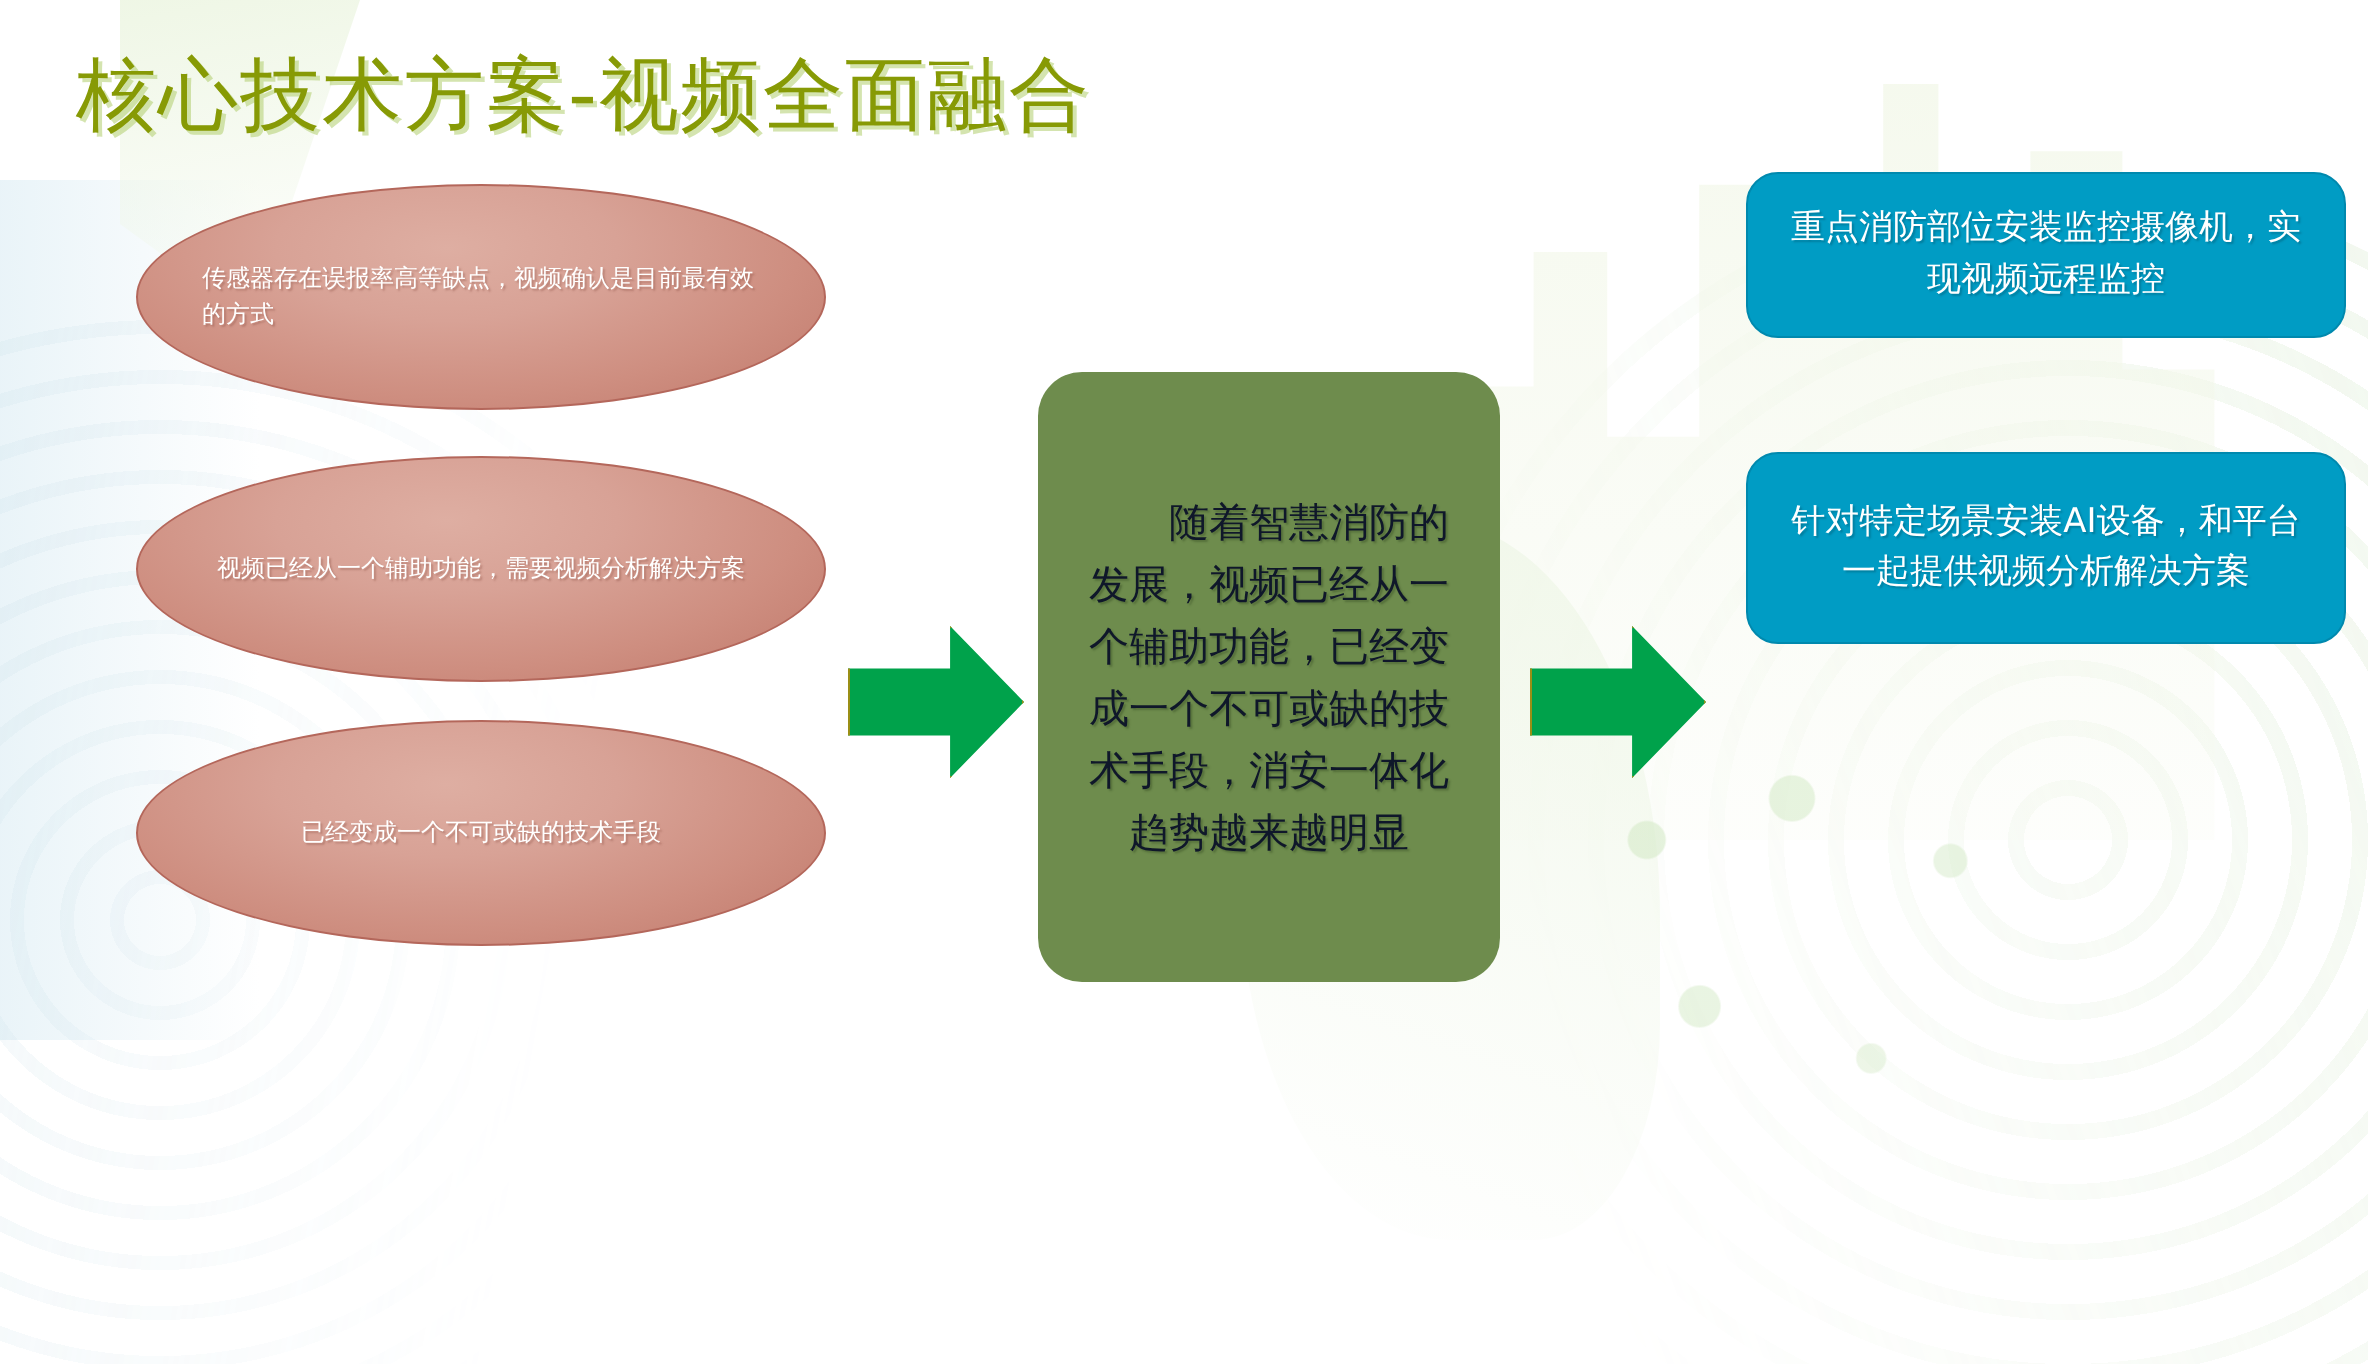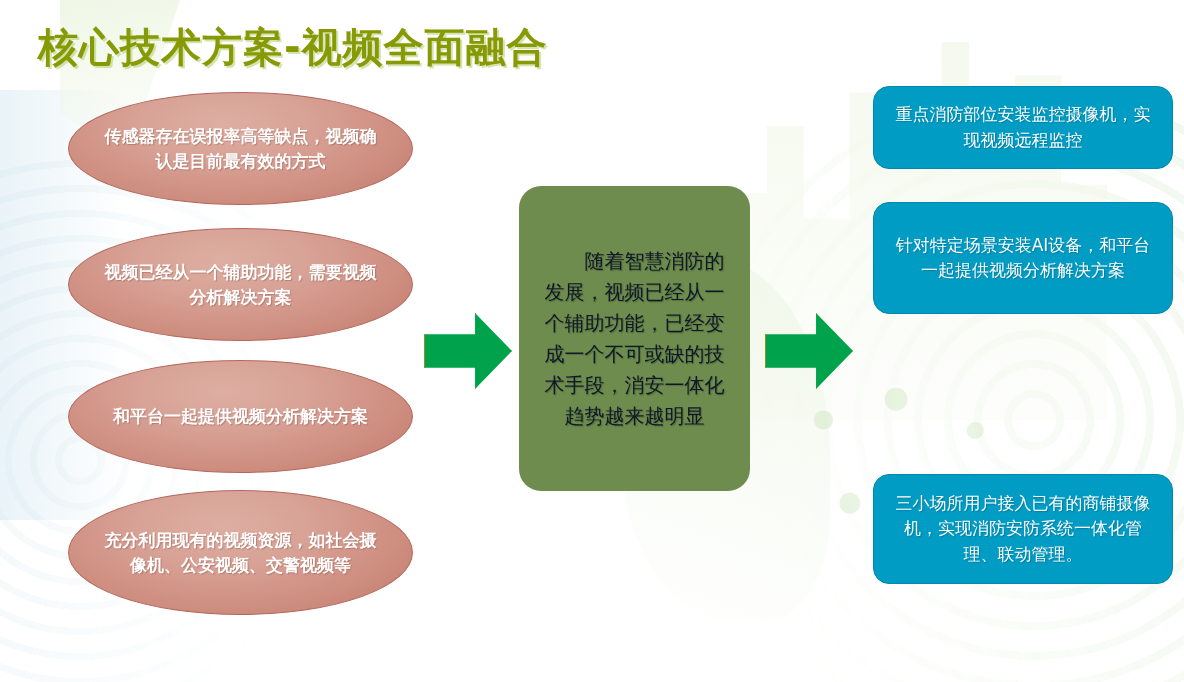--- a/index.html
+++ b/index.html
@@ -113,21 +113,21 @@
     height: 430px;
     background: linear-gradient(90deg, rgba(226,240,246,0.75), rgba(255,255,255,0));
   }
 
   
   .slide-title {
     position: absolute;
     left: 38px;
     top: 20px;
     font-size: 40px;
-    font-weight: 700;
+    font-weight: 400;
     letter-spacing: 1px;
     color: #879A05;
     text-shadow: 2px 2px 0 rgba(176,205,110,0.55);
     white-space: nowrap;
   }
 
   
   .ellipse-col {
     position: absolute;
     left: 68px;
@@ -142,24 +142,23 @@
     border-radius: 50%;
     border: 1px solid #B4675B;
     background: radial-gradient(ellipse at 45% 28%,
                  #DEAEA2 0%, #D8A296 32%, #CE8E80 66%, #C0786A 100%);
     display: flex;
     align-items: center;
     justify-content: center;
     box-sizing: border-box;
     padding: 0 32px;
     color: #ffffff;
-    font-size: 17px;
-    font-weight: 700;
+    font-size: 12px;
+    font-weight: 400;
     line-height: 1.45;
-    text-align: center;
     text-shadow: 1px 1px 1px rgba(120,60,50,0.35);
   }
   .ellipse.e1 { top: 0px;   height: 113px; }
   .ellipse.e2 { top: 136px; height: 113px; }
   .ellipse.e3 { top: 268px; height: 113px; }
   .ellipse.e4 { top: 398px; height: 125px; }
 
   
   .center-box {
     position: absolute;
@@ -218,21 +217,21 @@
     align-items: center;
     justify-content: center;
     color: #ffffff;
     font-size: 17px;
     font-weight: 400;
     line-height: 1.5;
     text-align: center;
     text-shadow: 1px 1px 1px rgba(0,70,90,0.35);
   }
   .blue-box.b1 { top: 0px;   height: 83px; }
-  .blue-box.b2 { top: 116px; height: 112px; }
+  .blue-box.b2 { top: 140px; height: 96px; }
   .blue-box.b3 { top: 258px; height: 96px; }
   .blue-box.b4 { top: 388px; height: 110px; }
 </style>
 </head>
 <body>
 
 <div id="slide">
 
   <div class="bg-layer">
     <div class="bg-left-wash"></div>
@@ -242,31 +241,29 @@
     <div class="bg-blob-a"></div>
     <div class="bg-blob-b"></div>
     <div class="bg-dots"></div>
   </div>
 
   <div class="slide-title">核心技术方案-视频全面融合</div>
 
   <div class="ellipse-col">
     <div class="ellipse e1">传感器存在误报率高等缺点，视频确认是目前最有效的方式</div>
     <div class="ellipse e2">视频已经从一个辅助功能，需要视频分析解决方案</div>
-    <div class="ellipse e3">和平台一起提供视频分析解决方案</div>
-    <div class="ellipse e4">充分利用现有的视频资源，如社会摄像机、公安视频、交警视频等</div>
+    <div class="ellipse e3">已经变成一个不可或缺的技术手段</div>
   </div>
 
   <div class="arrow a1"></div>
 
   <div class="center-box">
     <div class="ctext">随着智慧消防的发展，视频已经从一个辅助功能，已经变成一个不可或缺的技术手段，消安一体化趋势越来越明显</div>
   </div>
 
   <div class="arrow a2"></div>
 
   <div class="blue-col">
     <div class="blue-box b1">重点消防部位安装监控摄像机，实现视频远程监控</div>
     <div class="blue-box b2">针对特定场景安装AI设备，和平台一起提供视频分析解决方案</div>
-    <div class="blue-box b4">三小场所用户接入已有的商铺摄像机，实现消防安防系统一体化管理、联动管理。</div>
   </div>
 
 </div>
 
 </body></html>

